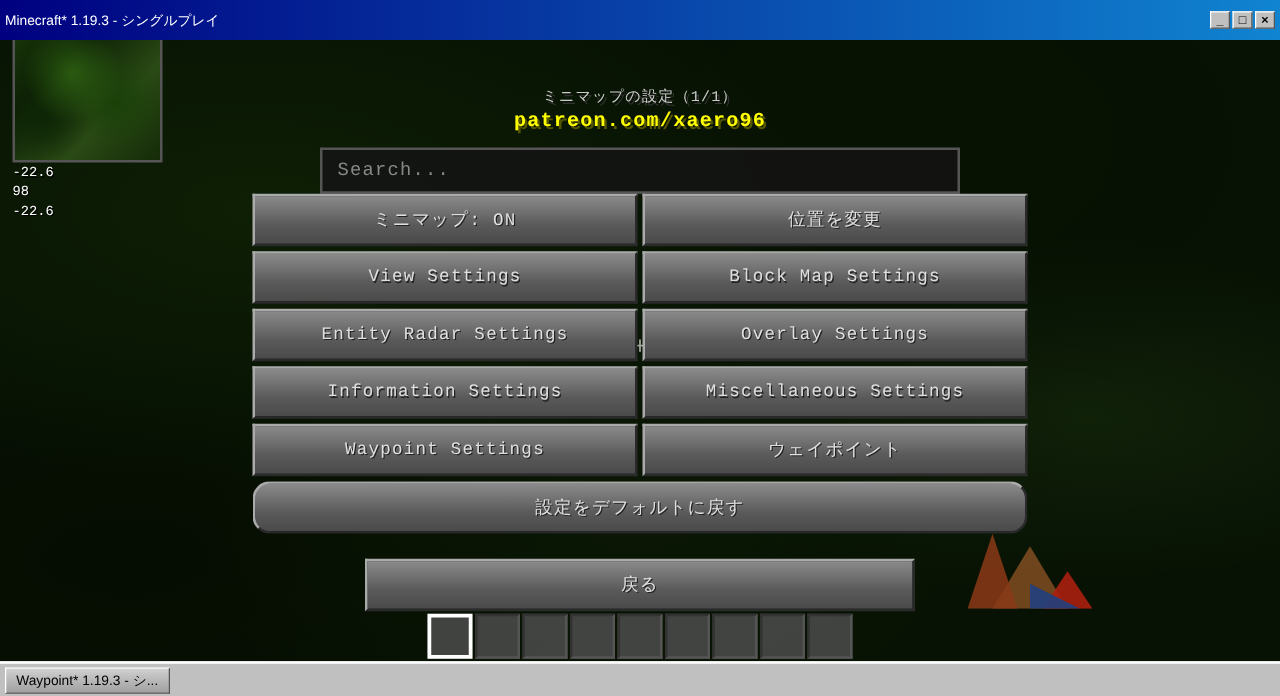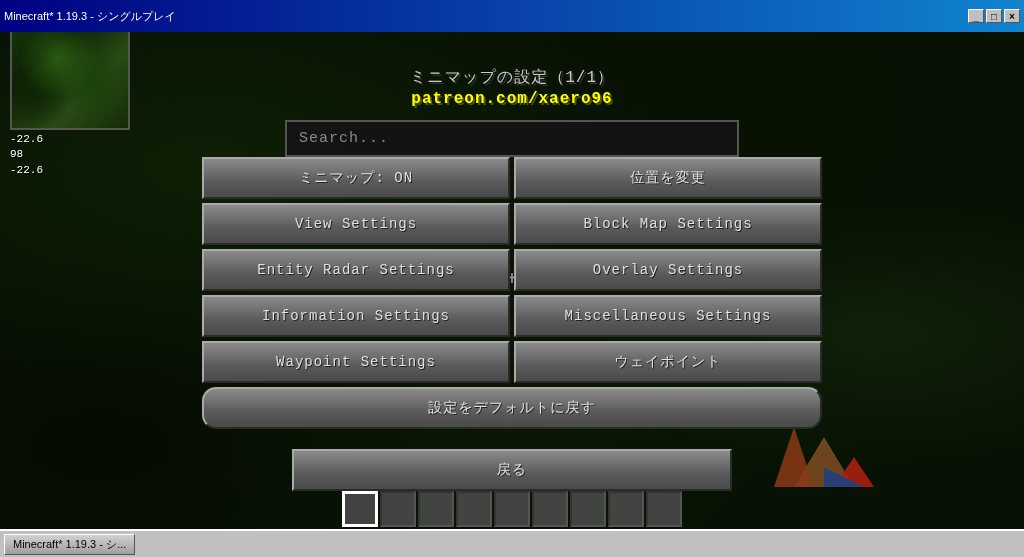--- a/index.html
+++ b/index.html
@@ -72,40 +72,40 @@
       inset: 0;
       z-index: 2;
       display: flex;
       flex-direction: column;
       align-items: center;
       justify-content: center;
       gap: 0;
     }
 
     #title {
-      font-size: 16px;
+      font-size: 12px;
       color: #cccccc;
       text-align: center;
       margin-bottom: 2px;
       letter-spacing: 1px;
       text-shadow: 2px 2px #333333;
     }
 
     #patreon {
       font-size: 16px;
       color: #ffff00;
       text-align: center;
       margin-bottom: 12px;
       letter-spacing: 1px;
       text-shadow: 2px 2px #555500;
       font-weight: bold;
     }
 
     #search-container {
-      width: 454px;
+      width: 512px;
       margin-bottom: 0;
     }
 
     #search-input {
       width: 100%;
       padding: 8px 12px;
       background: rgba(20, 20, 20, 0.85);
       border: 2px solid #555;
       color: #aaa;
       font-size: 15px;
@@ -388,14 +388,14 @@
   <div class="hotbar-slot"></div>
   <div class="hotbar-slot"></div>
   <div class="hotbar-slot"></div>
   <div class="hotbar-slot"></div>
   <div class="hotbar-slot"></div>
   <div class="hotbar-slot"></div>
   <div class="hotbar-slot"></div>
 </div>
 
 <div id="taskbar">
-  <div id="taskbar-item">Minecraft* 1.19.3 - シ...</div>
+  <div id="taskbar-item">Waypoint* 1.19.3 - シ...</div>
 </div>
 
 </body></html>

